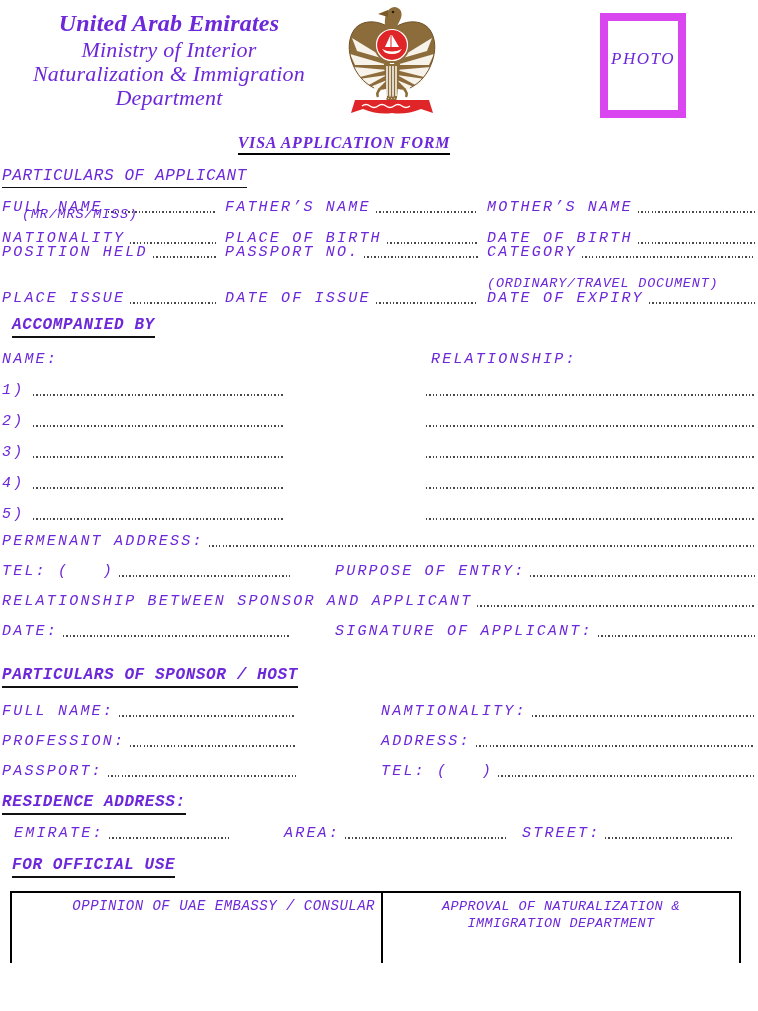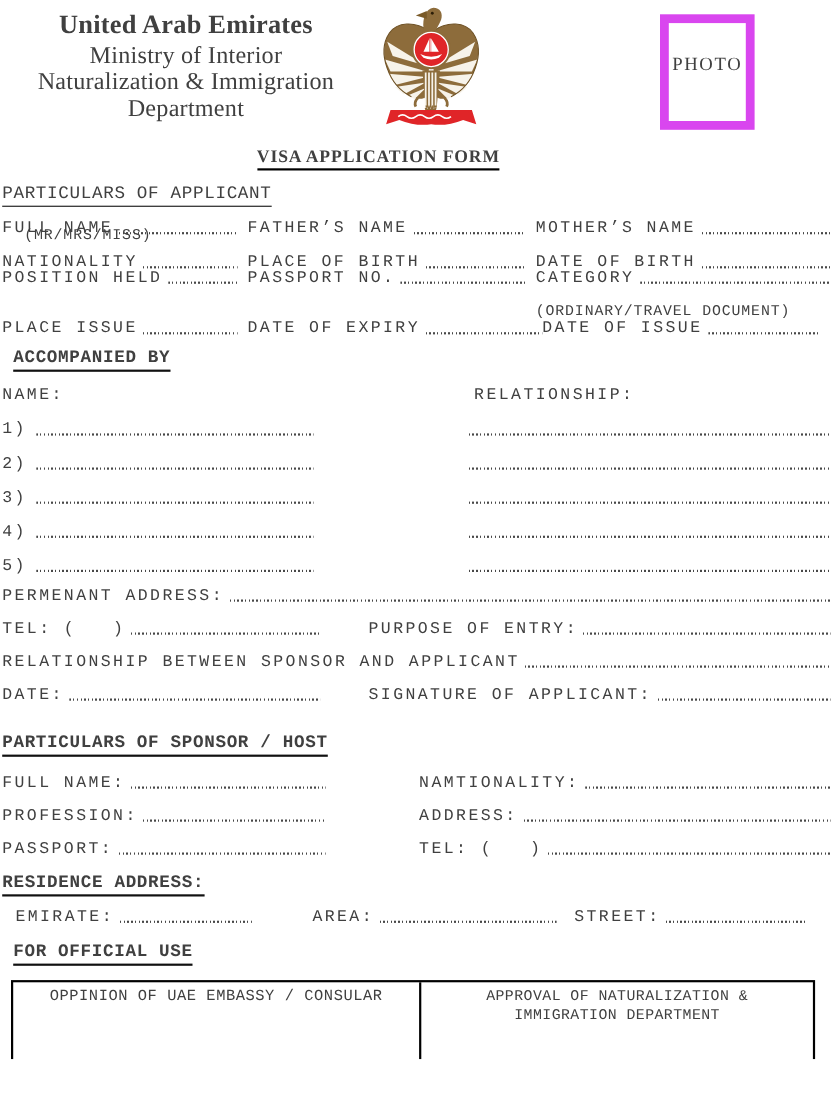--- a/index.html
+++ b/index.html
@@ -1,21 +1,21 @@
 <!DOCTYPE html>
 <html><head>
 <meta charset="utf-8">
 <style>
   * { margin:0; padding:0; box-sizing:border-box; }
   html,body { background:#ffffff; }
   .page {
     position:relative; width:758px; height:963px; margin:0 auto;
     background:#ffffff; overflow:hidden;
     font-family:"Liberation Mono", "DejaVu Sans Mono", monospace;
-    font-size:15px; letter-spacing:2.2px; color:#404040;
+    font-size:15px; letter-spacing:2.2px; color:#6d28d9;font-style:italic;
   }
   
   .org { position:absolute; top:8px; left:28px; width:282px; text-align:center;
          font-family:"Liberation Serif", serif; letter-spacing:0.2px; }
   .org-title { font-size:24px; font-weight:bold; line-height:30px; }
   .org-line  { font-size:22px; line-height:24px; }
   .emblem { position:absolute; left:344px; top:4px; }
   .photo-box { position:absolute; left:600px; top:13px; width:86px; height:105px;
                border:8px solid #d946ef; text-align:center; padding-top:28px;
                font-family:"Liberation Serif", serif; font-size:17px; letter-spacing:1.5px; }
@@ -53,21 +53,21 @@
   
   .r1 { width:223px; padding-right:8px; }
   .rgap1 { flex:none; width:47px; }
   .r2 { width:230px; padding-right:8px; }
   .rgap2 { flex:none; width:8px; }
   .r3 { flex:1; }
   
   .official-table { position:absolute; left:10px; top:891px; width:731px; height:107px;
                     border:2px solid #000; display:flex; }
   .cell-l { width:371px; border-right:2px solid #000; padding:5px 6px 0;
-            text-align:center; font-size:14px; letter-spacing:0.5px; }
+            text-align:right; font-size:14px; letter-spacing:0.5px; }
   .cell-r { flex:1; padding:5px 8px 0; text-align:center; font-size:13.5px;
             letter-spacing:0.4px; line-height:17px; }
 </style>
 </head>
 <body>
 
 <div class="page">
 
   <div class="org">
     <div class="org-title">United Arab Emirates</div>
@@ -168,26 +168,26 @@
       <span class="ld"></span>
     </div>
   </div>
   <span class="abs note" style="top:275px; left:487px;">(ORDINARY/TRAVEL DOCUMENT)</span>
 
   <div class="row" style="top:290px;">
     <div class="cell c1">
       <span class="lbl">PLACE ISSUE</span>
       <span class="ld"></span>
     </div>
+    <div class="cell c2">
+      <span class="lbl">DATE OF ISSUE</span>
+      <span class="ld"></span>
+    </div>
     <div class="cell c3">
       <span class="lbl">DATE OF EXPIRY</span>
-      <span class="ld"></span>
-    </div>
-    <div class="cell c2">
-      <span class="lbl">DATE OF ISSUE</span>
       <span class="ld"></span>
     </div>
   </div>
 
   <div class="sec bold center" style="top:316px;">
     <span class="u">ACCOMPANIED BY</span>
   </div>
   <span class="abs" style="top:351px; left:2px;">NAME:</span>
   <span class="abs" style="top:351px; left:431px;">RELATIONSHIP:</span>
 

